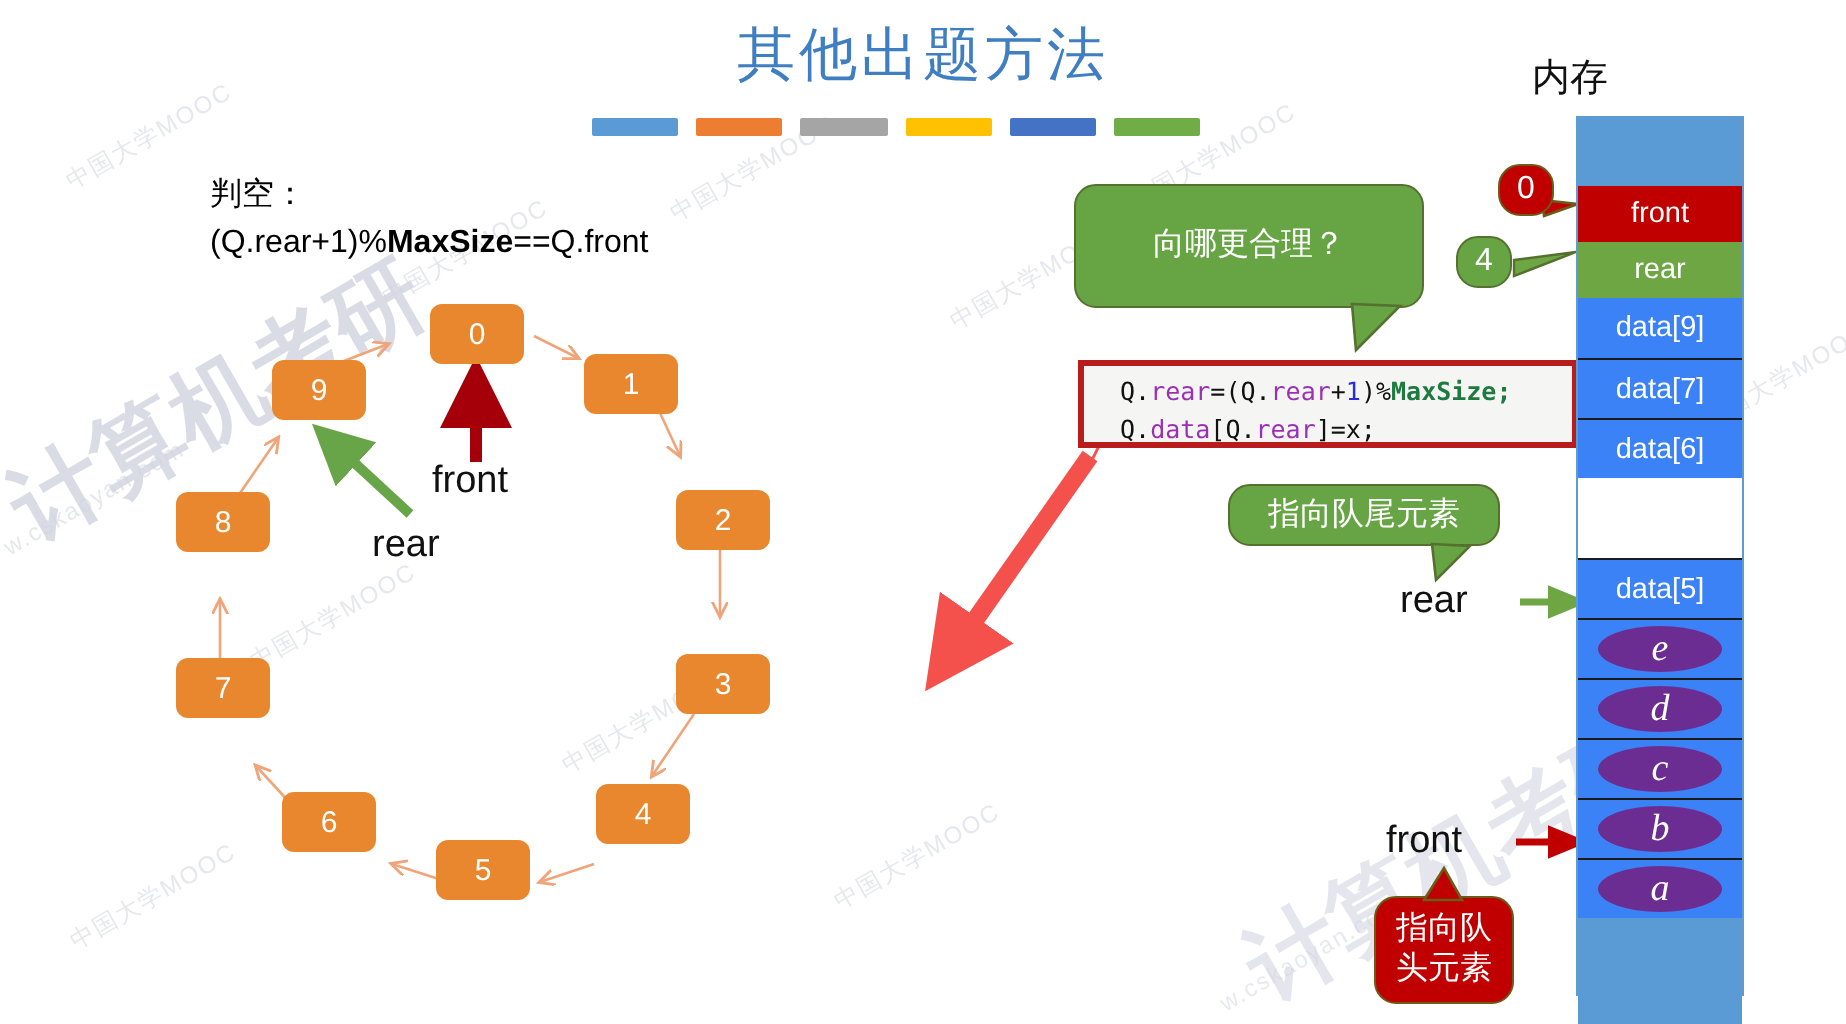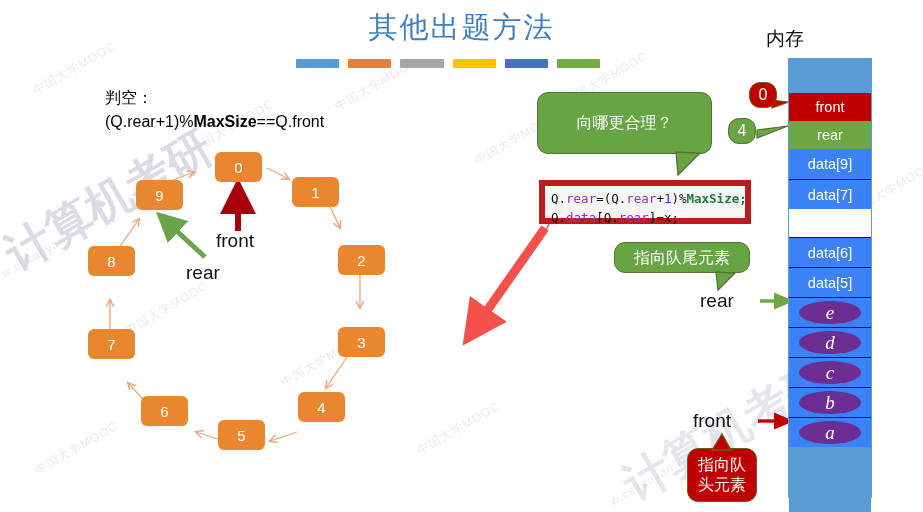--- a/index.html
+++ b/index.html
@@ -39,22 +39,22 @@
   .bubble{
     position:absolute;border-radius:11px;color:#ffffff;
     box-sizing:border-box;display:flex;align-items:center;justify-content:center;
     text-align:center;line-height:1.22;
   }
   .bubble.green{background:#67A444;border:1.5px solid #55702f;}
   .bubble.red{background:#C00000;border:1.5px solid #6b5d18;}
 
   
   .codebox{
-    position:absolute;left:539px;top:180px;width:212px;height:44px;background:#F5F5F3;
-    border:6px solid #b91c1c;box-sizing:border-box;padding:3px 6px;
+    position:absolute;left:539px;top:180px;width:250px;height:44px;background:#F5F5F3;
+    border:3px solid #b91c1c;box-sizing:border-box;padding:3px 18px;
     font-family:"DejaVu Sans Mono","Liberation Mono",monospace;font-size:12.5px;
     line-height:19px;color:#111;white-space:nowrap;
   }
   .c-purple{color:#9b30b5;}
   .c-blue{color:#2b2bdd;}
   .c-green{color:#1f7a3f;font-weight:bold;}
 
   
   .redtext{
     position:absolute;left:402px;top:323px;font-size:26px;color:#F4504C;letter-spacing:0px;
@@ -249,22 +249,22 @@
     <span>4</span>
   </div>
 
   <div class="memtitle">内存</div>
   <div class="memcol" id="memcol">
       <div class="cell blue" style="height: 34px;"></div>
       <div class="cell red" style="height: 28px;">front</div>
       <div class="cell green" style="height: 28px;">rear</div>
       <div class="cell orange first" style="height: 30px;">data[9]</div>
       <div class="cell orange" style="height: 30px;">data[7]</div>
-      <div class="cell orange" style="height: 30px; margin-top: 28px;">data[6]</div>
-      <div class="cell orange" style="height: 30px;">data[5]</div>
+      <div class="cell orange" style="height: 30px;">data[6]</div>
+      <div class="cell orange" style="height: 30px; margin-top: 40px;">data[5]</div>
       <div class="cell orange" style="height: 30px;">
         <div class="oval">e</div>
       </div>
       <div class="cell orange" style="height: 30px;">
         <div class="oval">d</div>
       </div>
       <div class="cell orange" style="height: 30px;">
         <div class="oval">c</div>
       </div>
       <div class="cell orange" style="height: 30px;">

